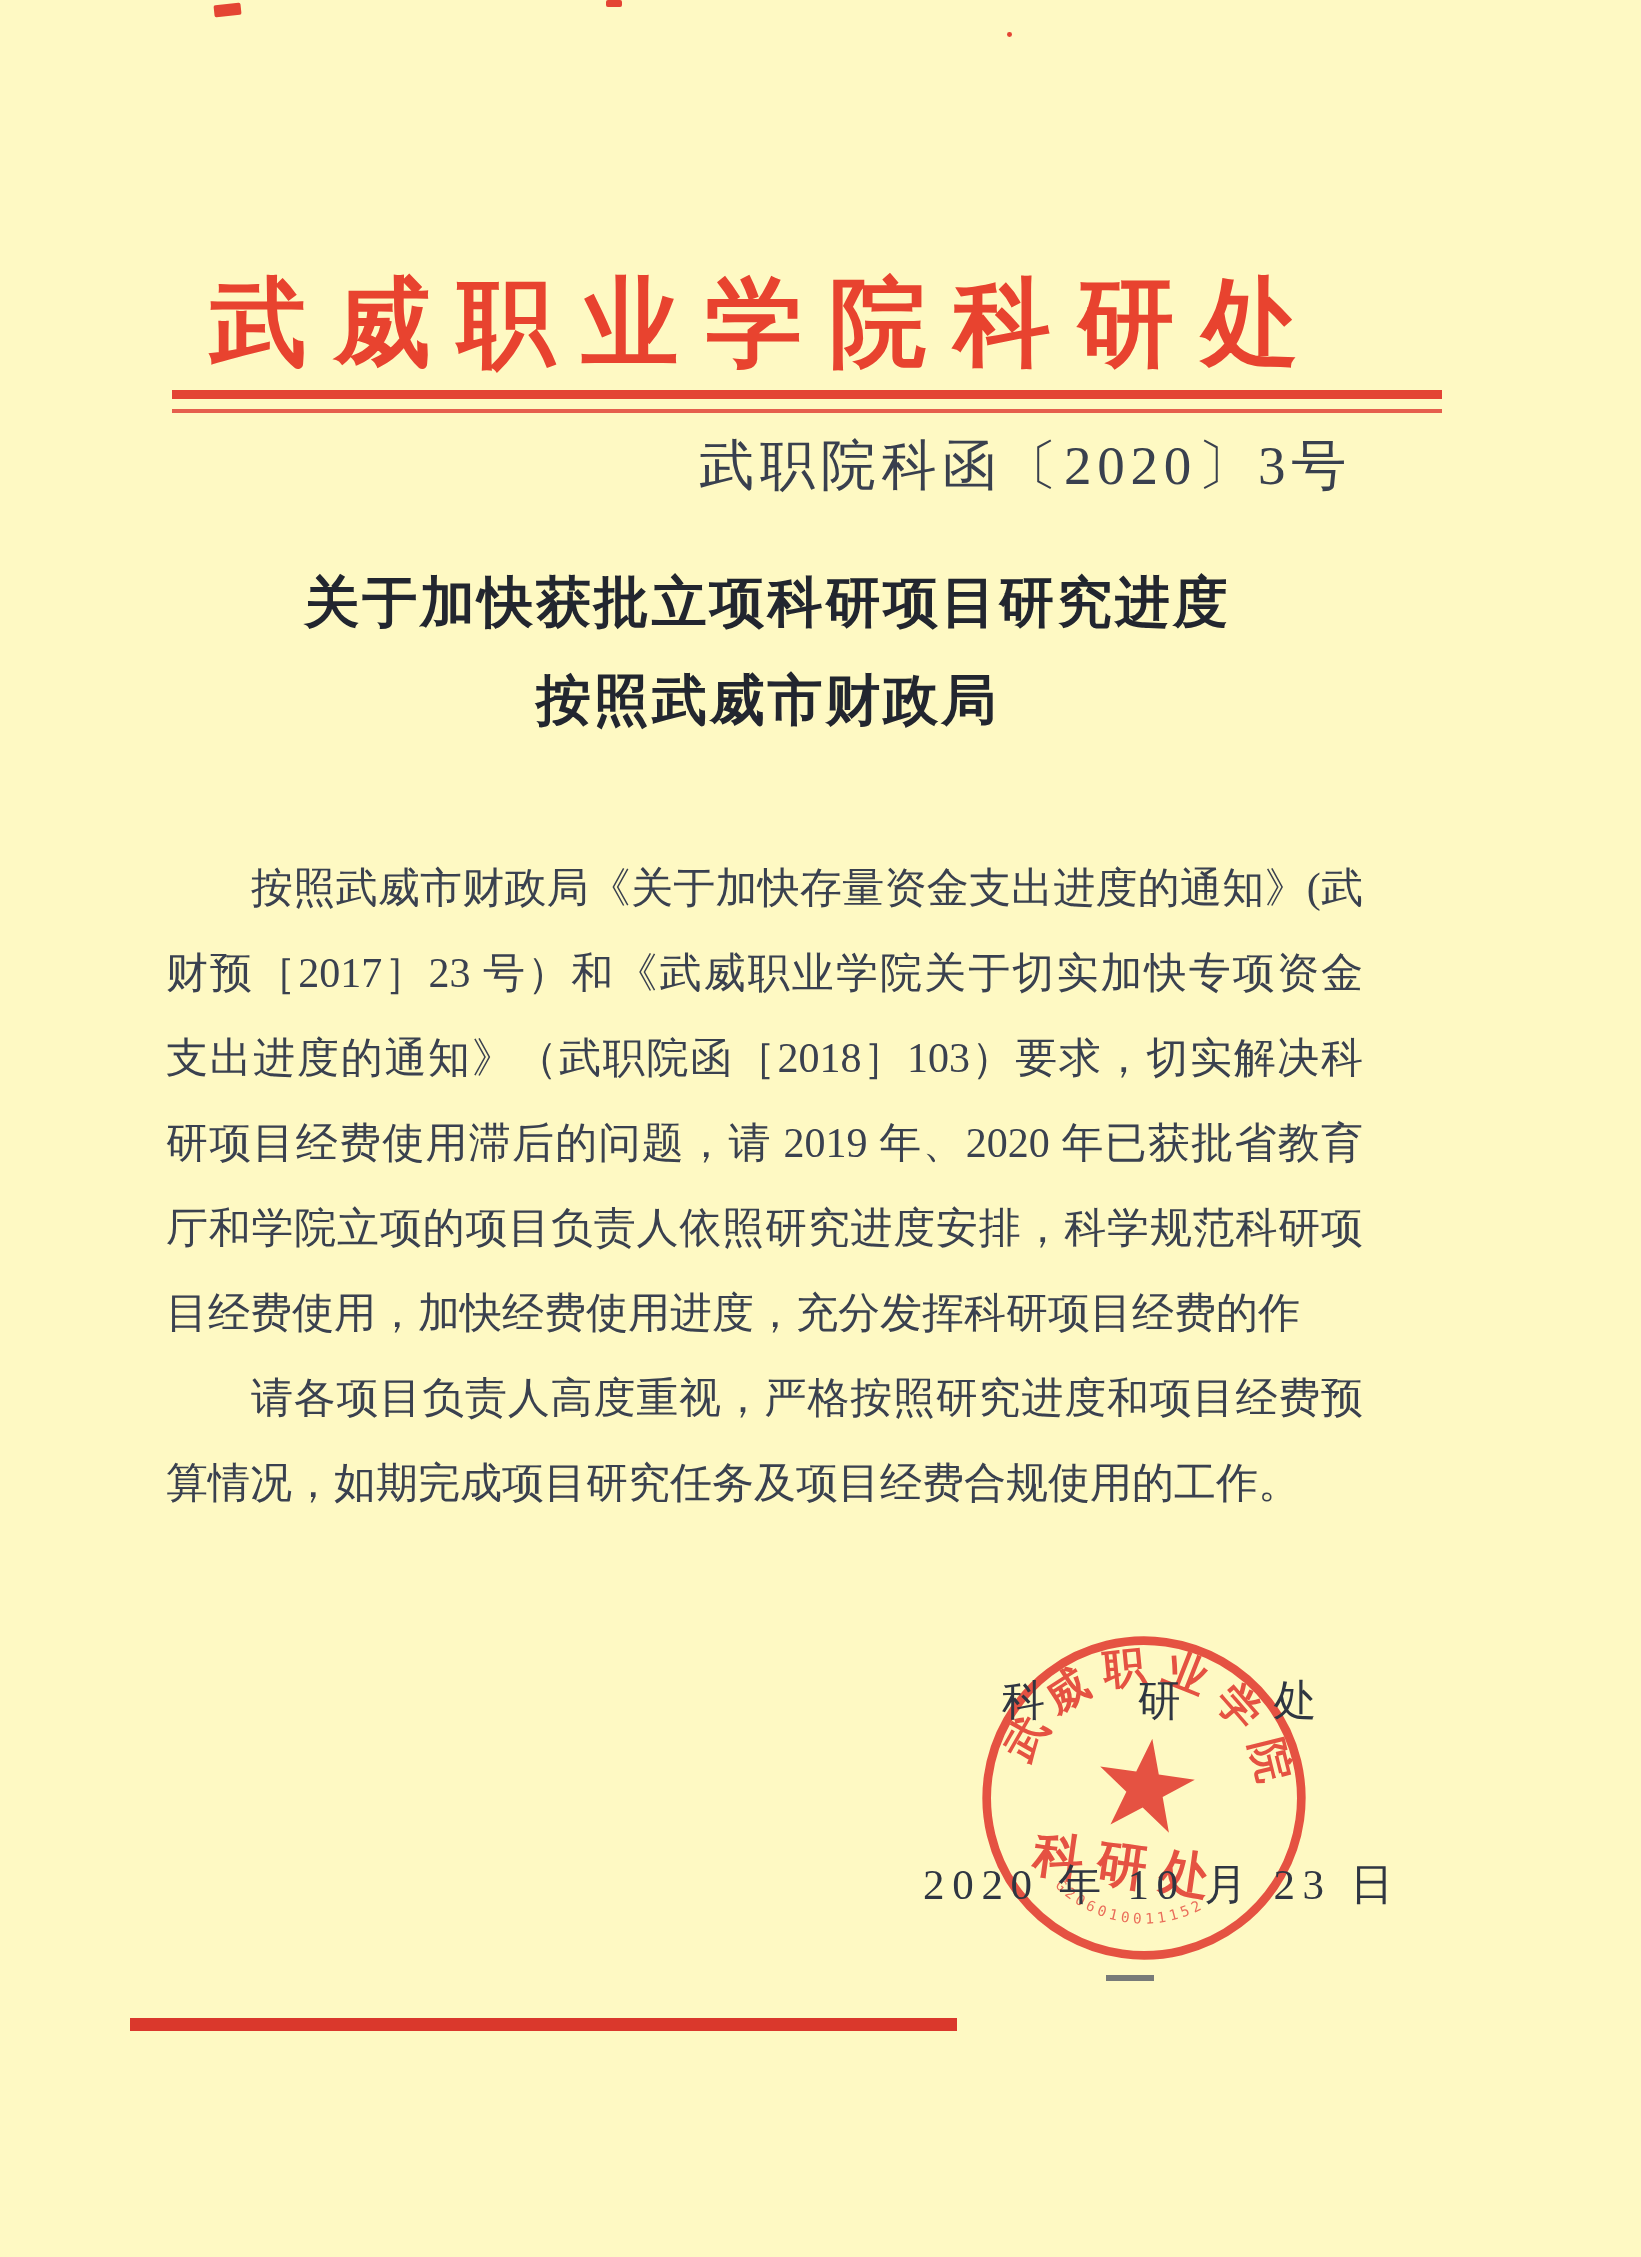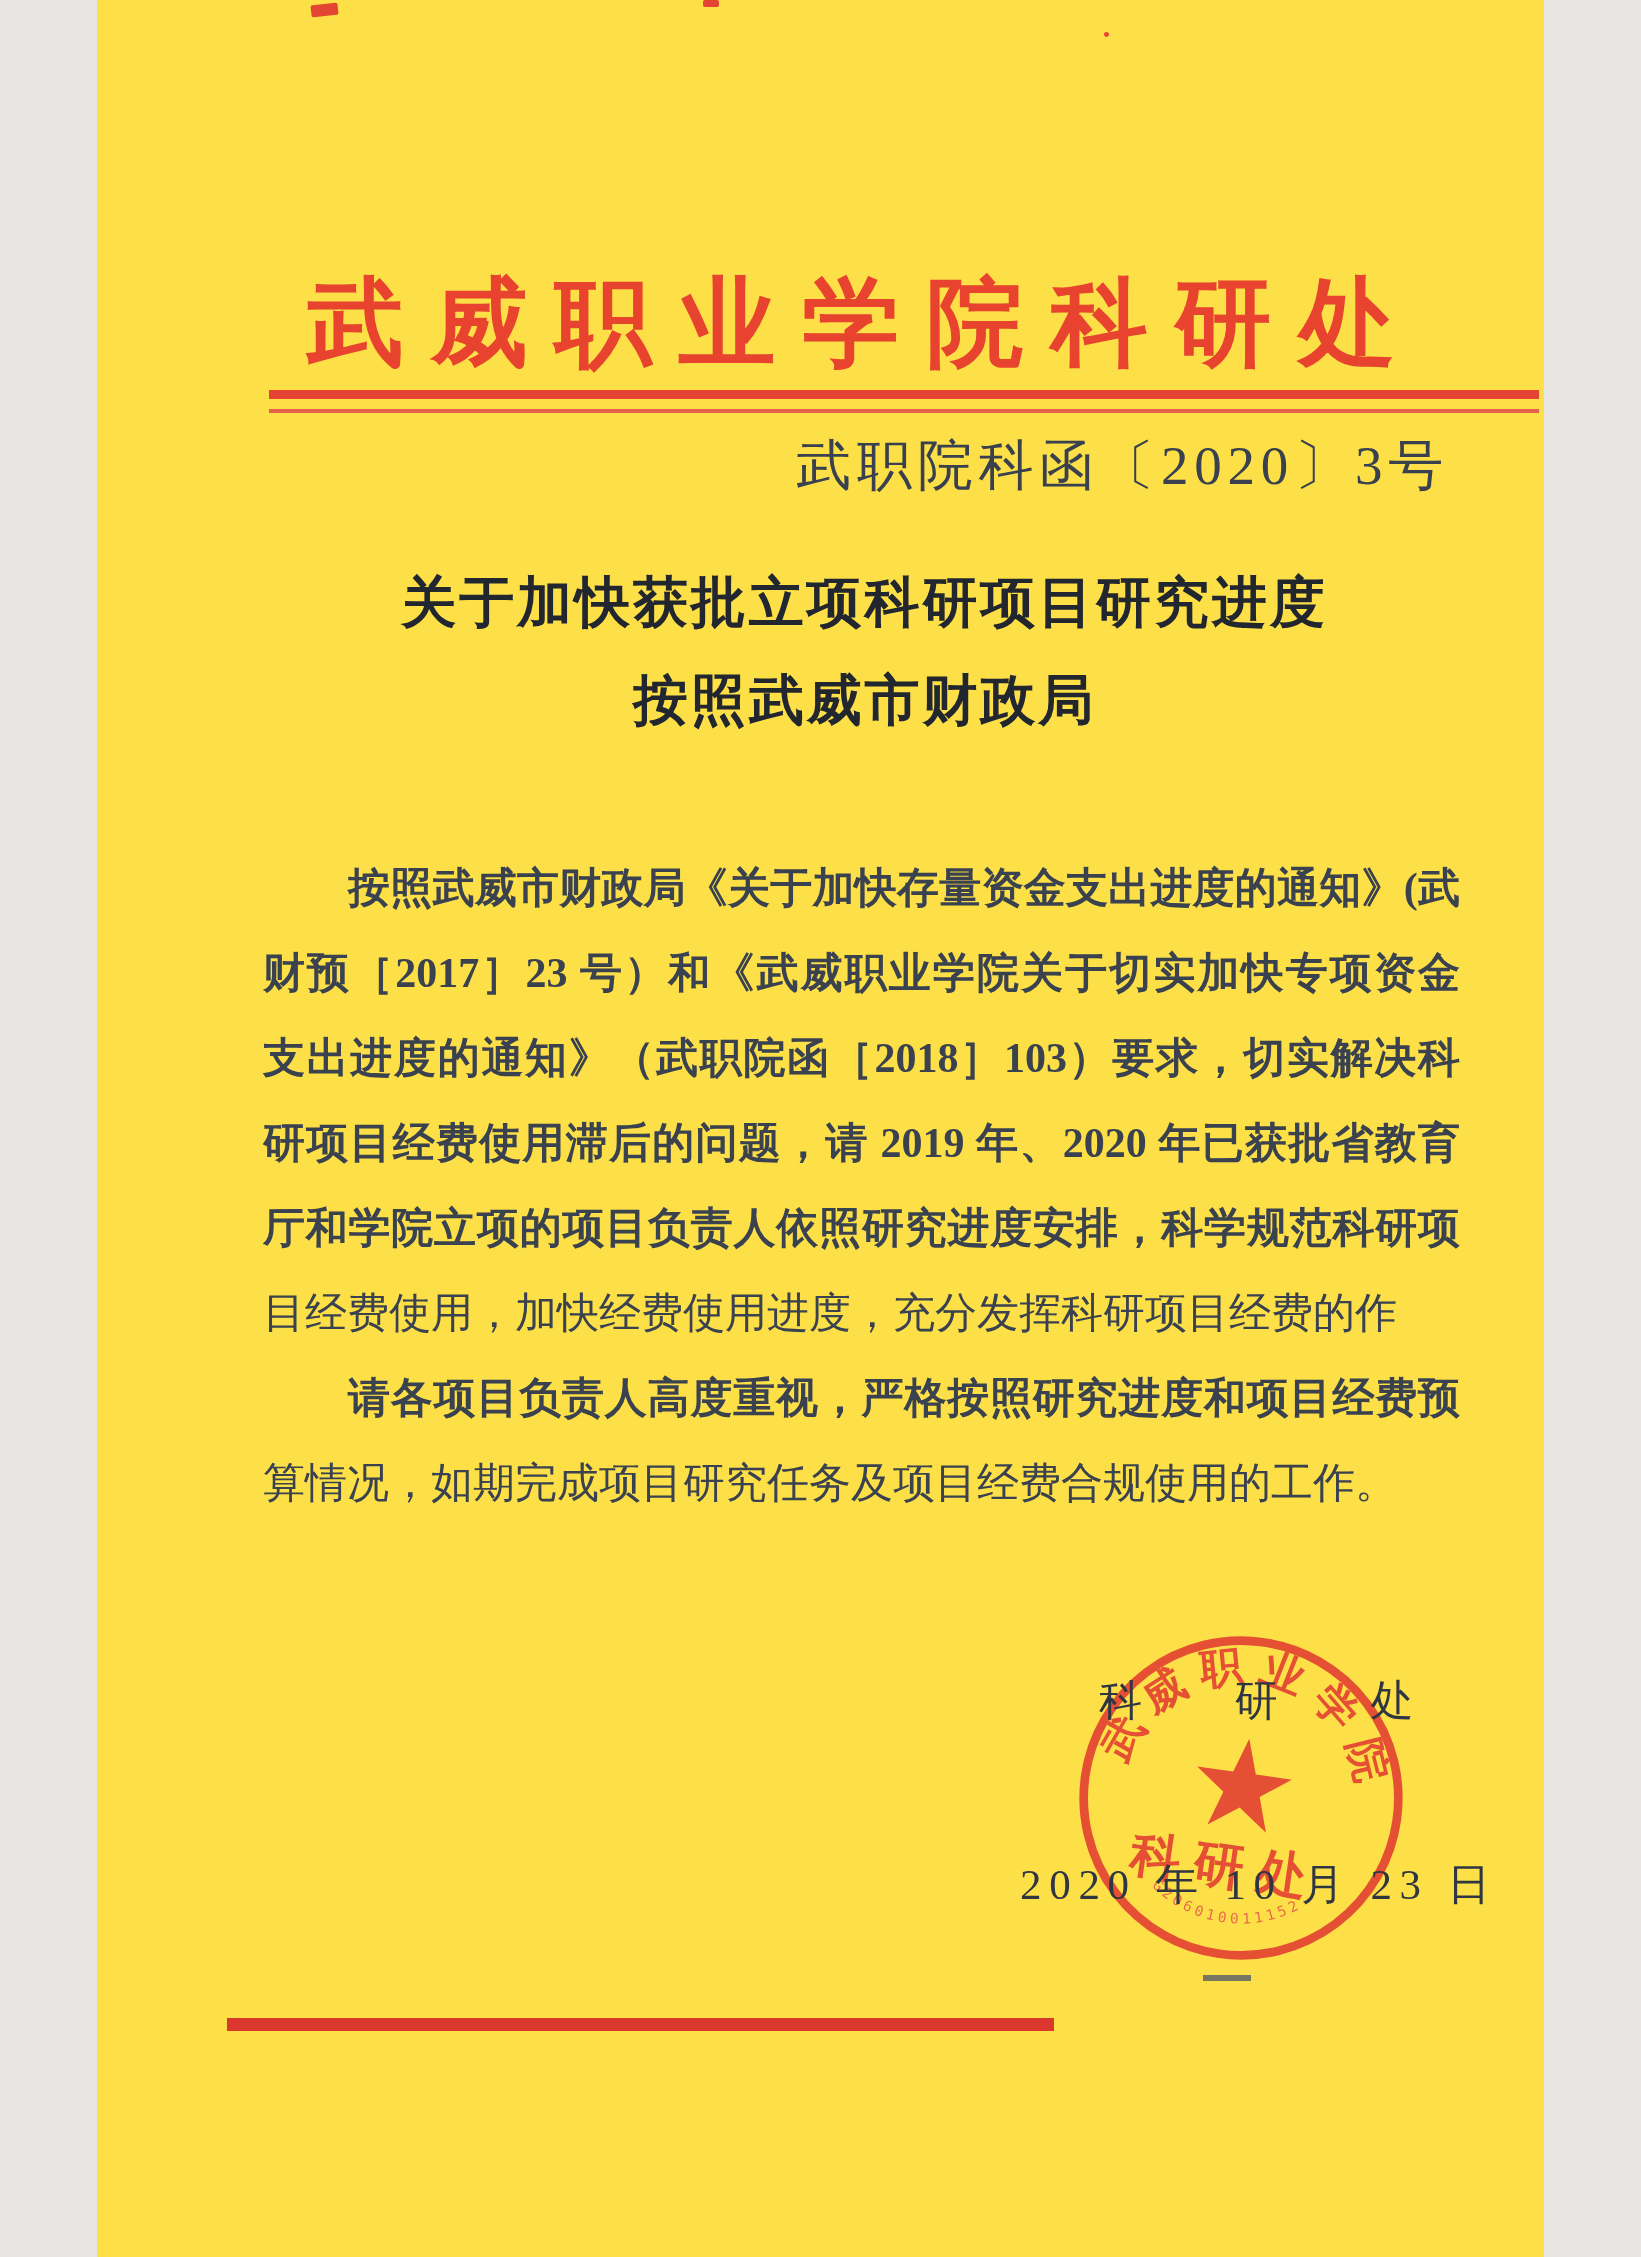--- a/index.html
+++ b/index.html
@@ -1,18 +1,18 @@
 <!DOCTYPE html>
 <html lang="zh"><head>
 <meta charset="utf-8">
 <style>
   html,body{margin:0;padding:0;background:#e8e6e2;}
   .page{
-    position:relative;width:1447px;height:2257px;margin:0 auto;
-    background:#fde047;overflow:hidden;
+    position:relative;width:1641px;height:2257px;margin:0 auto;
+    background:#fef9c3;overflow:hidden;
     font-family:"Liberation Serif","DejaVu Serif",serif;
   }
   
   .agency{
     position:absolute;left:169px;top:259px;width:1197px;
     text-align:center;font-size:97px;font-weight:bold;
     color:#e8432f;letter-spacing:27px;margin-right:-27px;white-space:nowrap;
   }
   .rule-thick{position:absolute;left:172px;top:390px;width:1270px;height:8.7px;background:#e34434;}
   .rule-thin{position:absolute;left:172px;top:409px;width:1270px;height:3.9px;background:#e55f4d;}
@@ -25,21 +25,21 @@
     position:absolute;left:169px;width:1197px;text-align:center;
     font-size:55px;font-weight:bold;color:#22262f;letter-spacing:2.9px;
   }
   .t1{top:566px;} .t2{top:664px;}
   
   .body-block{position:absolute;left:166px;top:846px;width:1197px;}
   .line{
     height:85px;line-height:85px;font-size:42px;color:#3a414f;
     overflow:hidden;text-align:justify;text-justify:inter-character;
   }
-  .jfull{text-align-last:justify;font-weight:bold;}
+  .jfull{text-align-last:justify;}
   .indent{text-indent:85px;}
   .llast{text-align:left;text-align-last:left;}
   
   .sig{
     position:absolute;left:1002px;top:1672px;font-size:43px;color:#2f3642;
     letter-spacing:41px;white-space:nowrap;z-index:3;text-align:center;
   }
   .date{
     position:absolute;left:923px;top:1856px;font-size:43px;color:#2f3642;
     letter-spacing:7.7px;white-space:nowrap;z-index:3;

